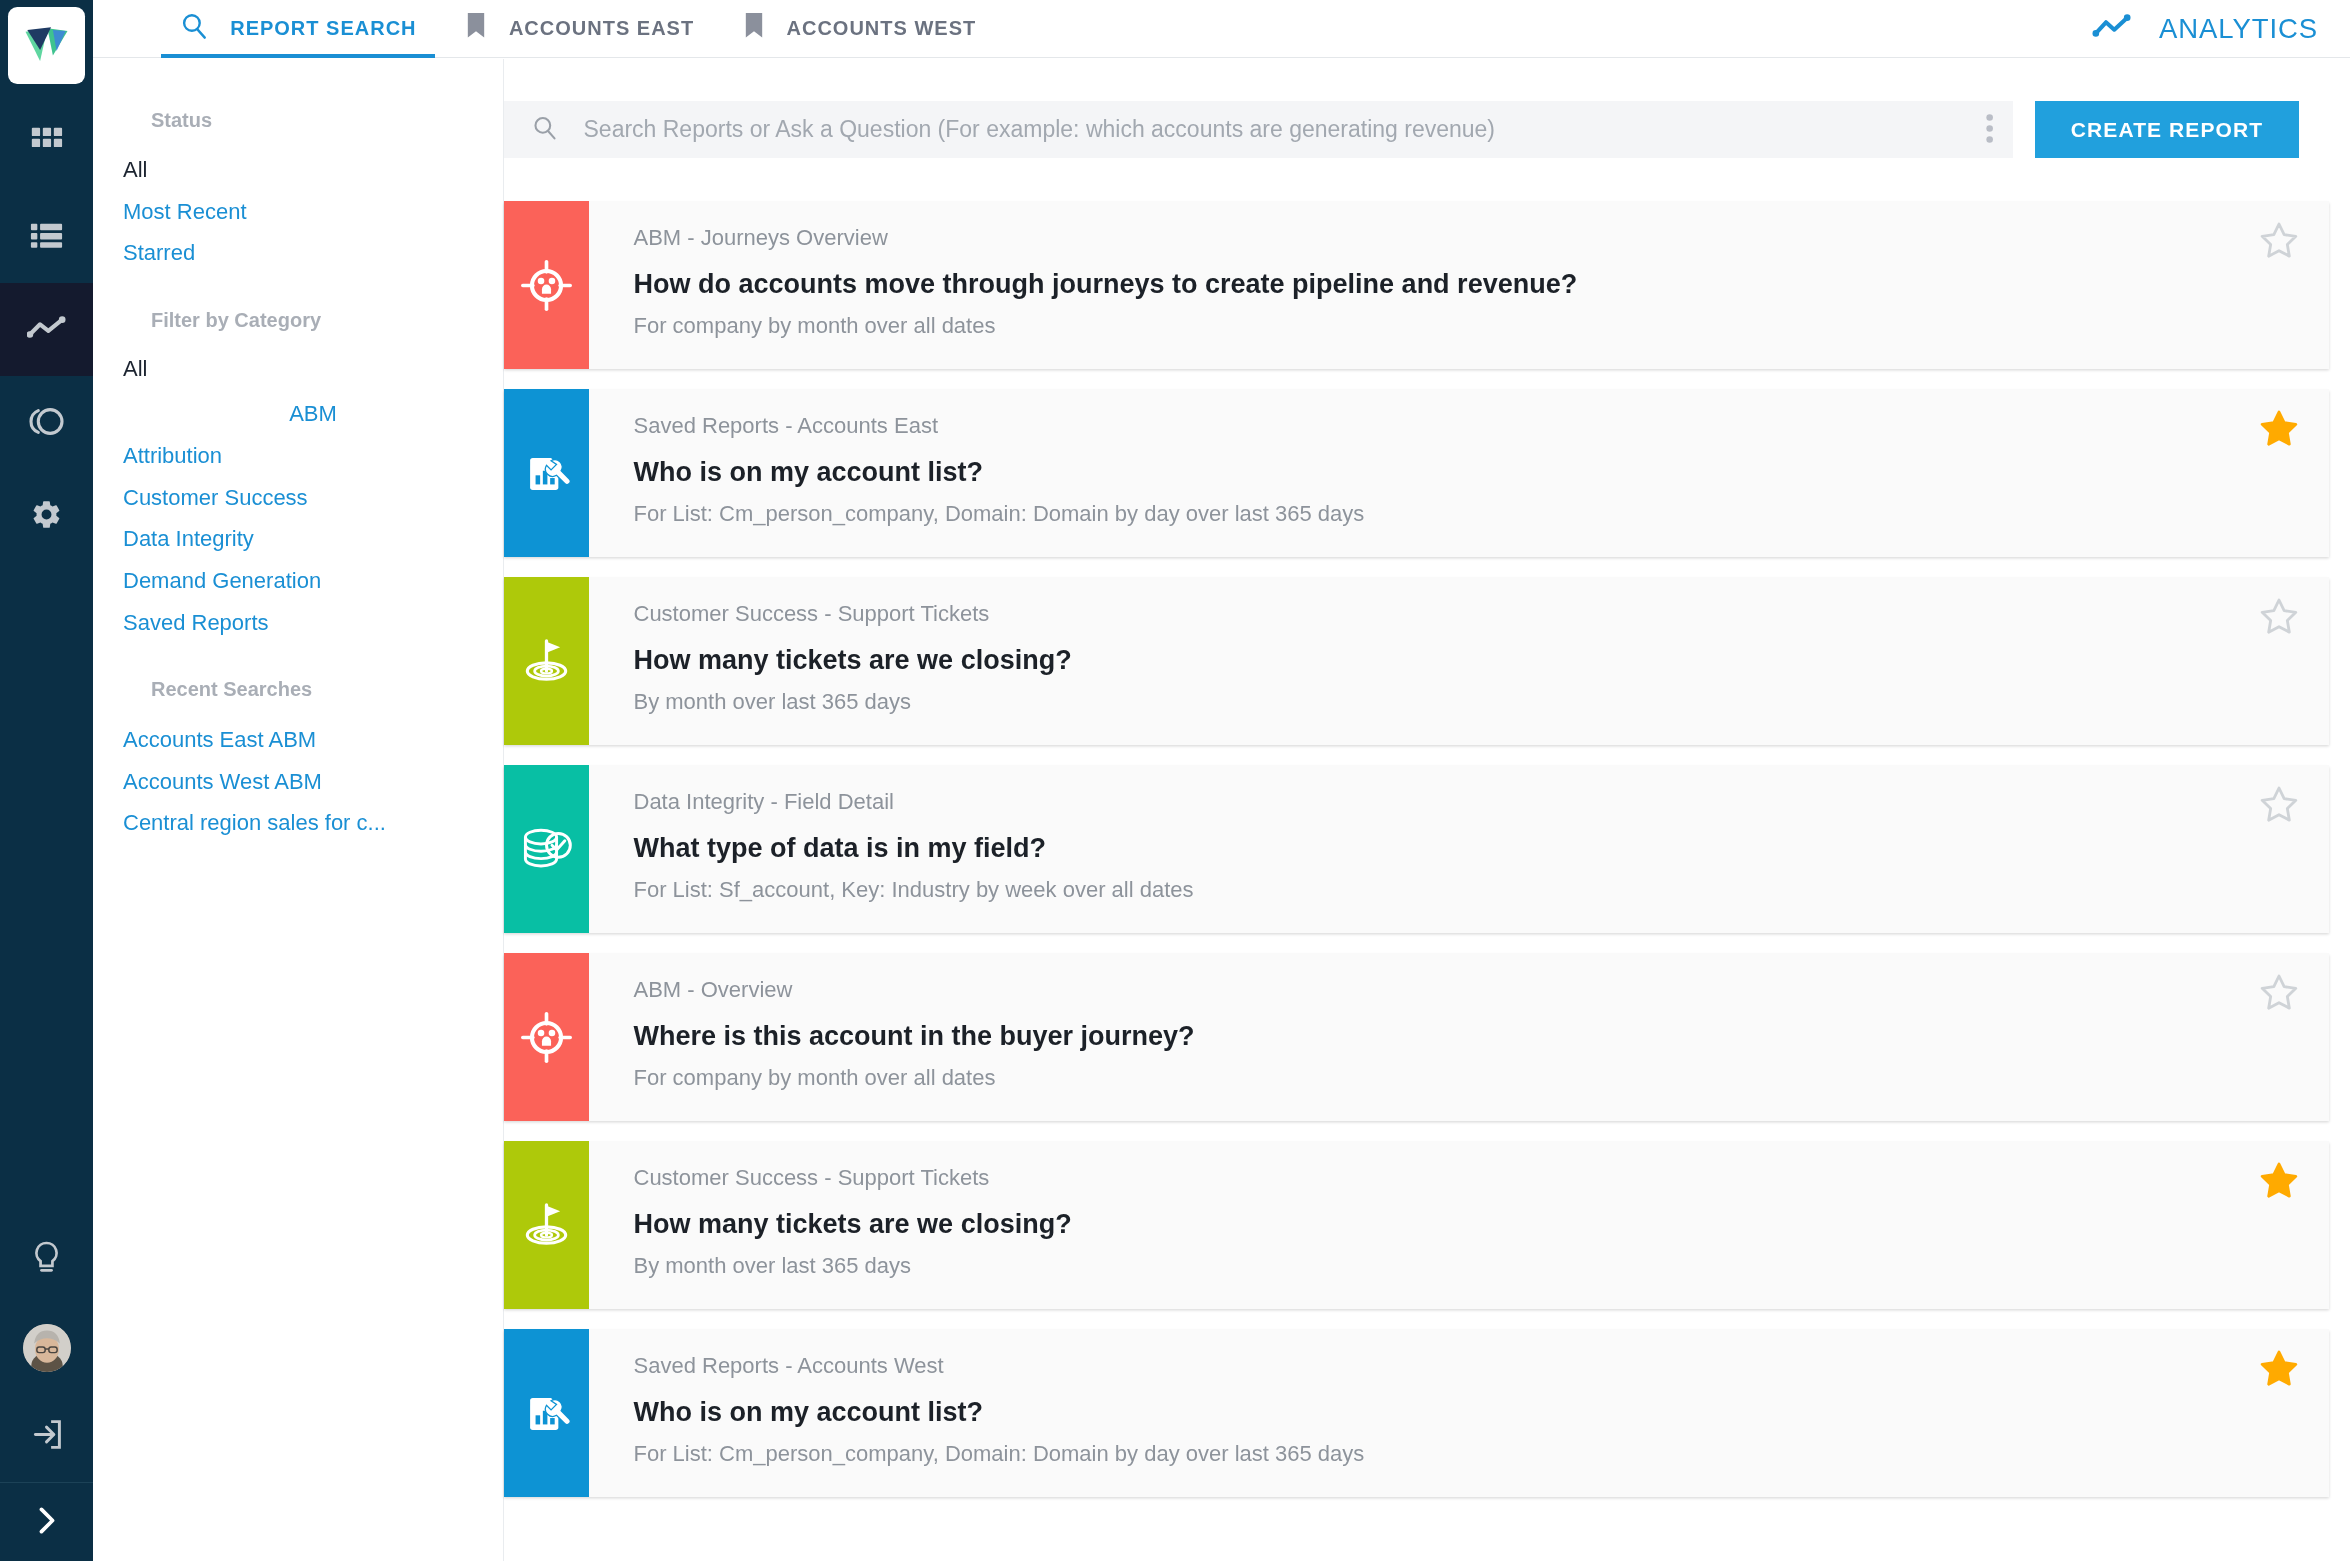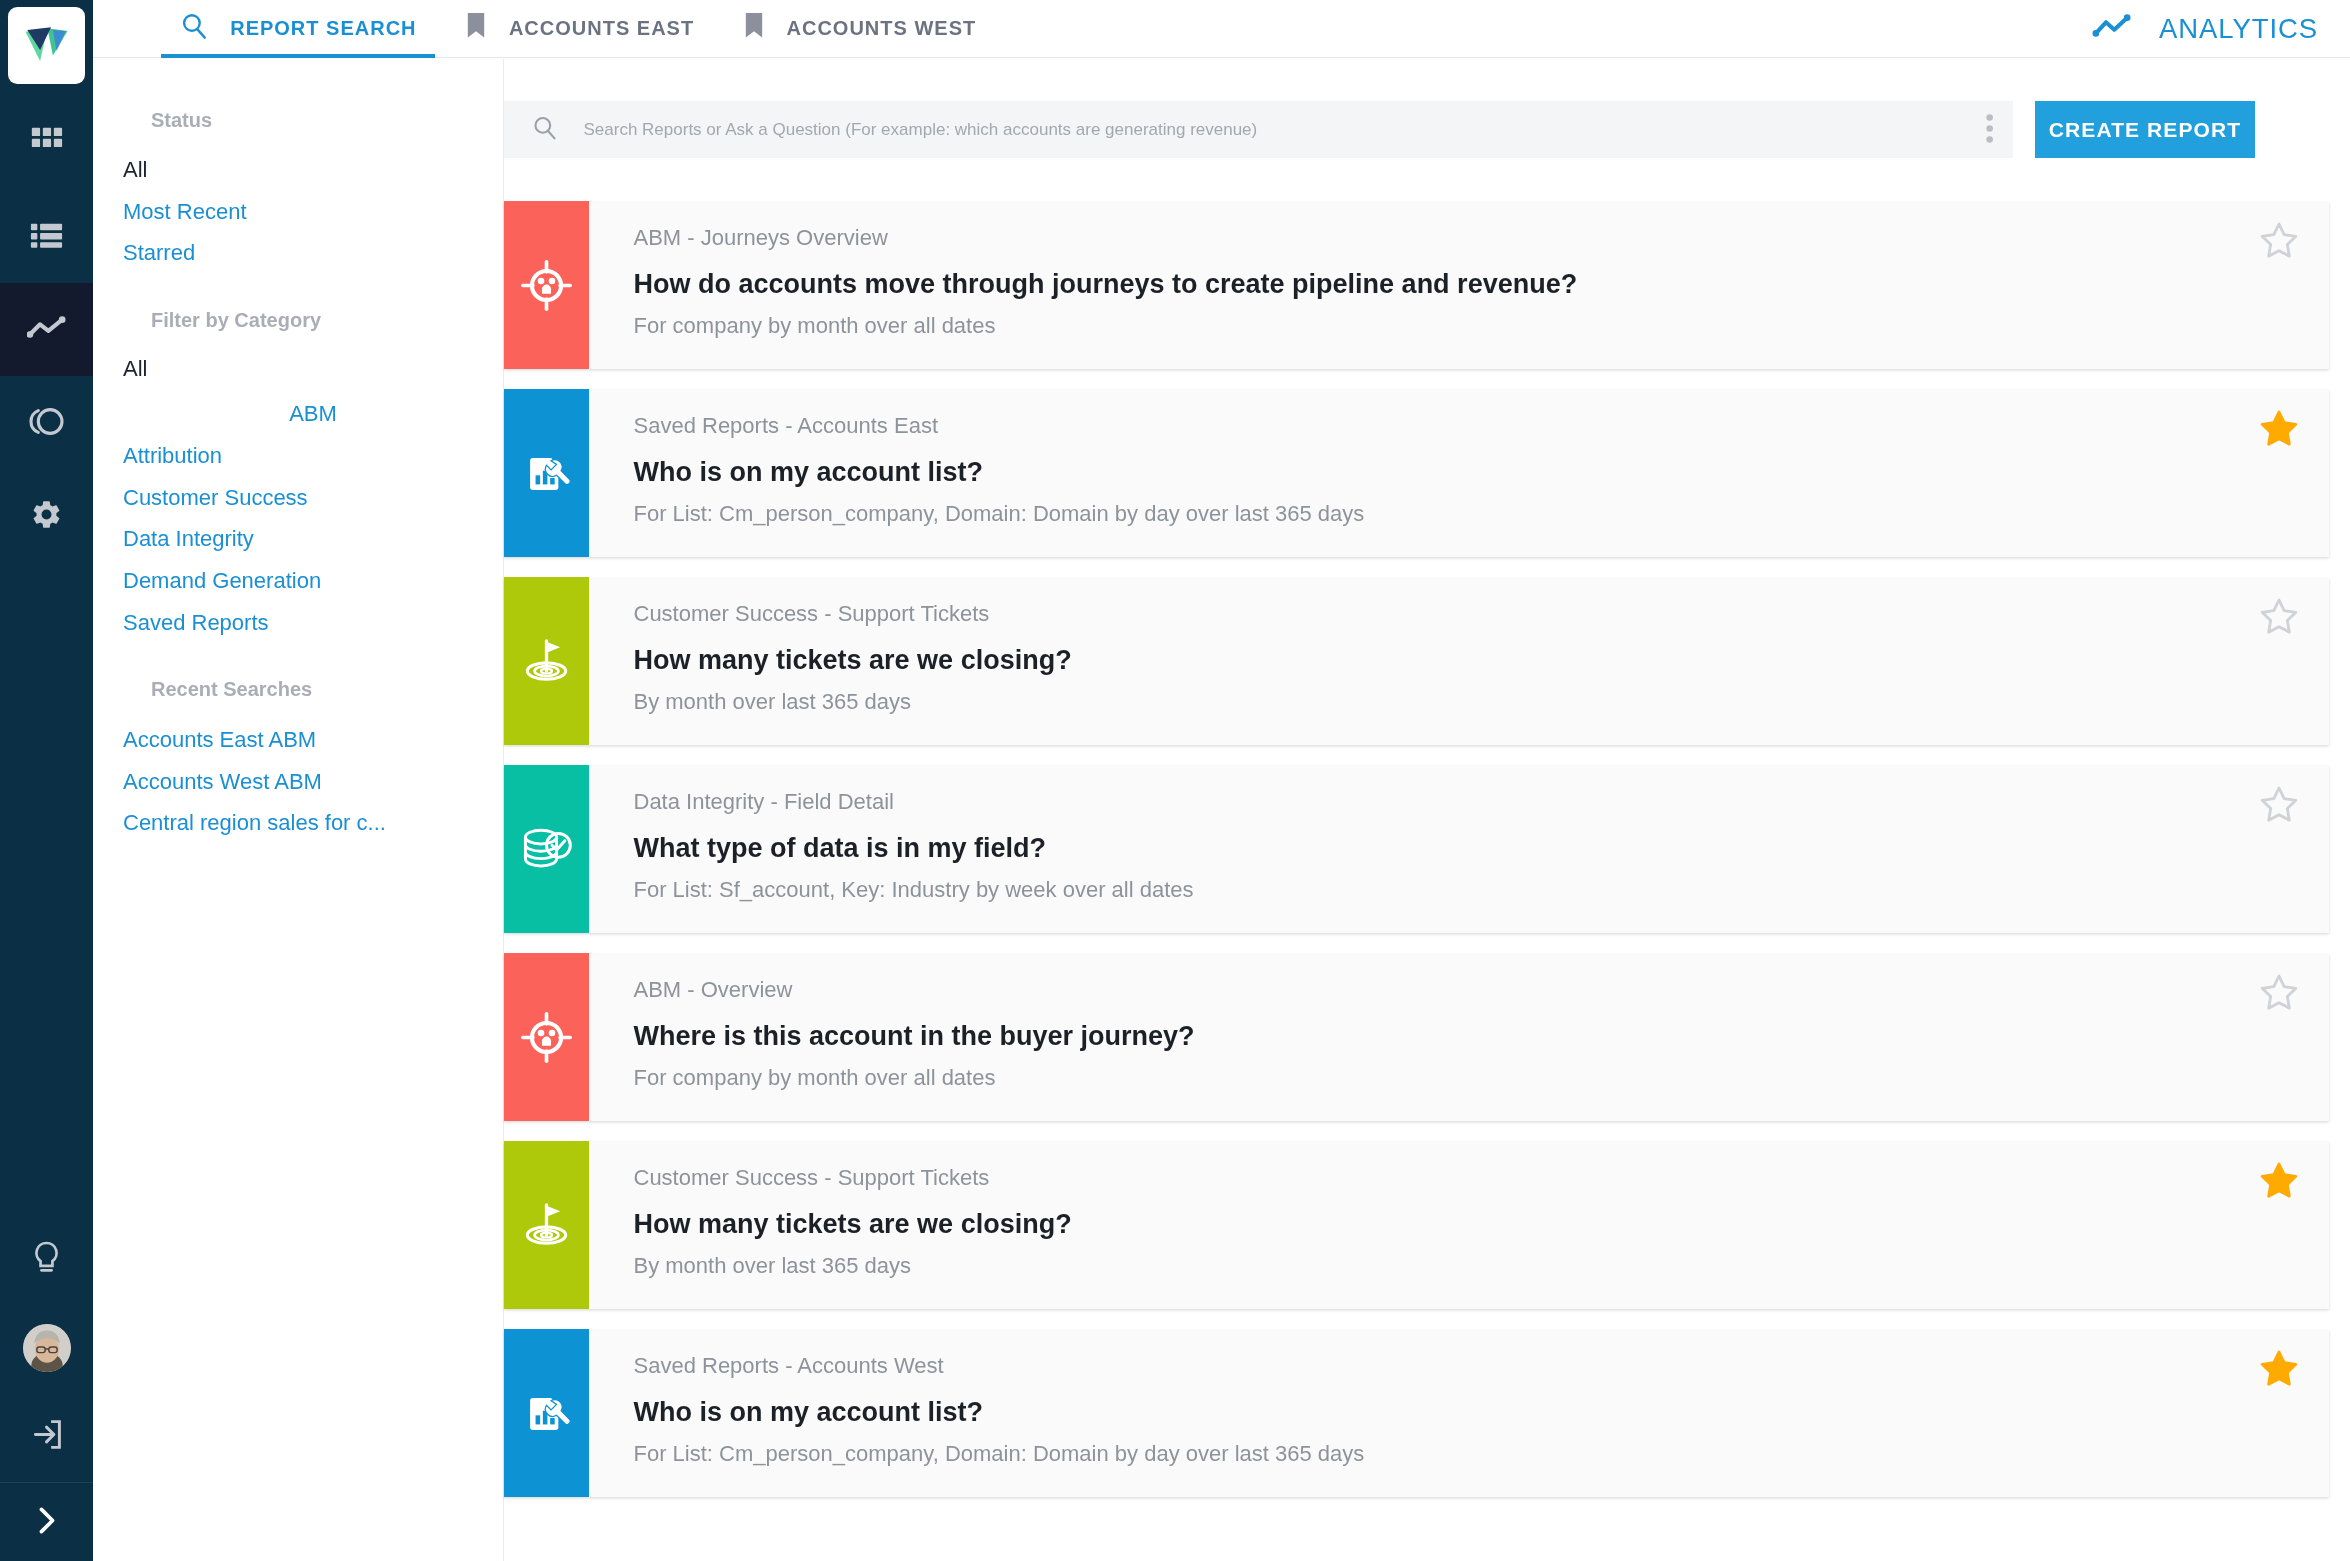--- a/index.html
+++ b/index.html
@@ -100,26 +100,26 @@
   }
   #searchbox {
     width: 1509px; height: 57px;
     background: #f4f5f7;
     display: flex; align-items: center;
     padding: 0 20px 0 27.5px;
     cursor: text;
   }
   #search-placeholder {
     flex: 1 1 auto;
-    color: #a2a8b0; font-size: 17px;
+    color: #a2a8b0; font-size: 23px;
     margin-left: 26px;
   }
   #create-btn {
     margin-left: 22px;
-    width: 220px; height: 57px;
+    width: 264px; height: 57px;
     background: #21a0dd; color: #ffffff;
     font-size: 21px; font-weight: 600; letter-spacing: 1.1px;
     display: flex; align-items: center; justify-content: center;
     border: none; cursor: pointer;
     font-family: "Liberation Sans", sans-serif;
   }
 
   
   #cards {
     position: absolute; left: 0; top: 142px;

